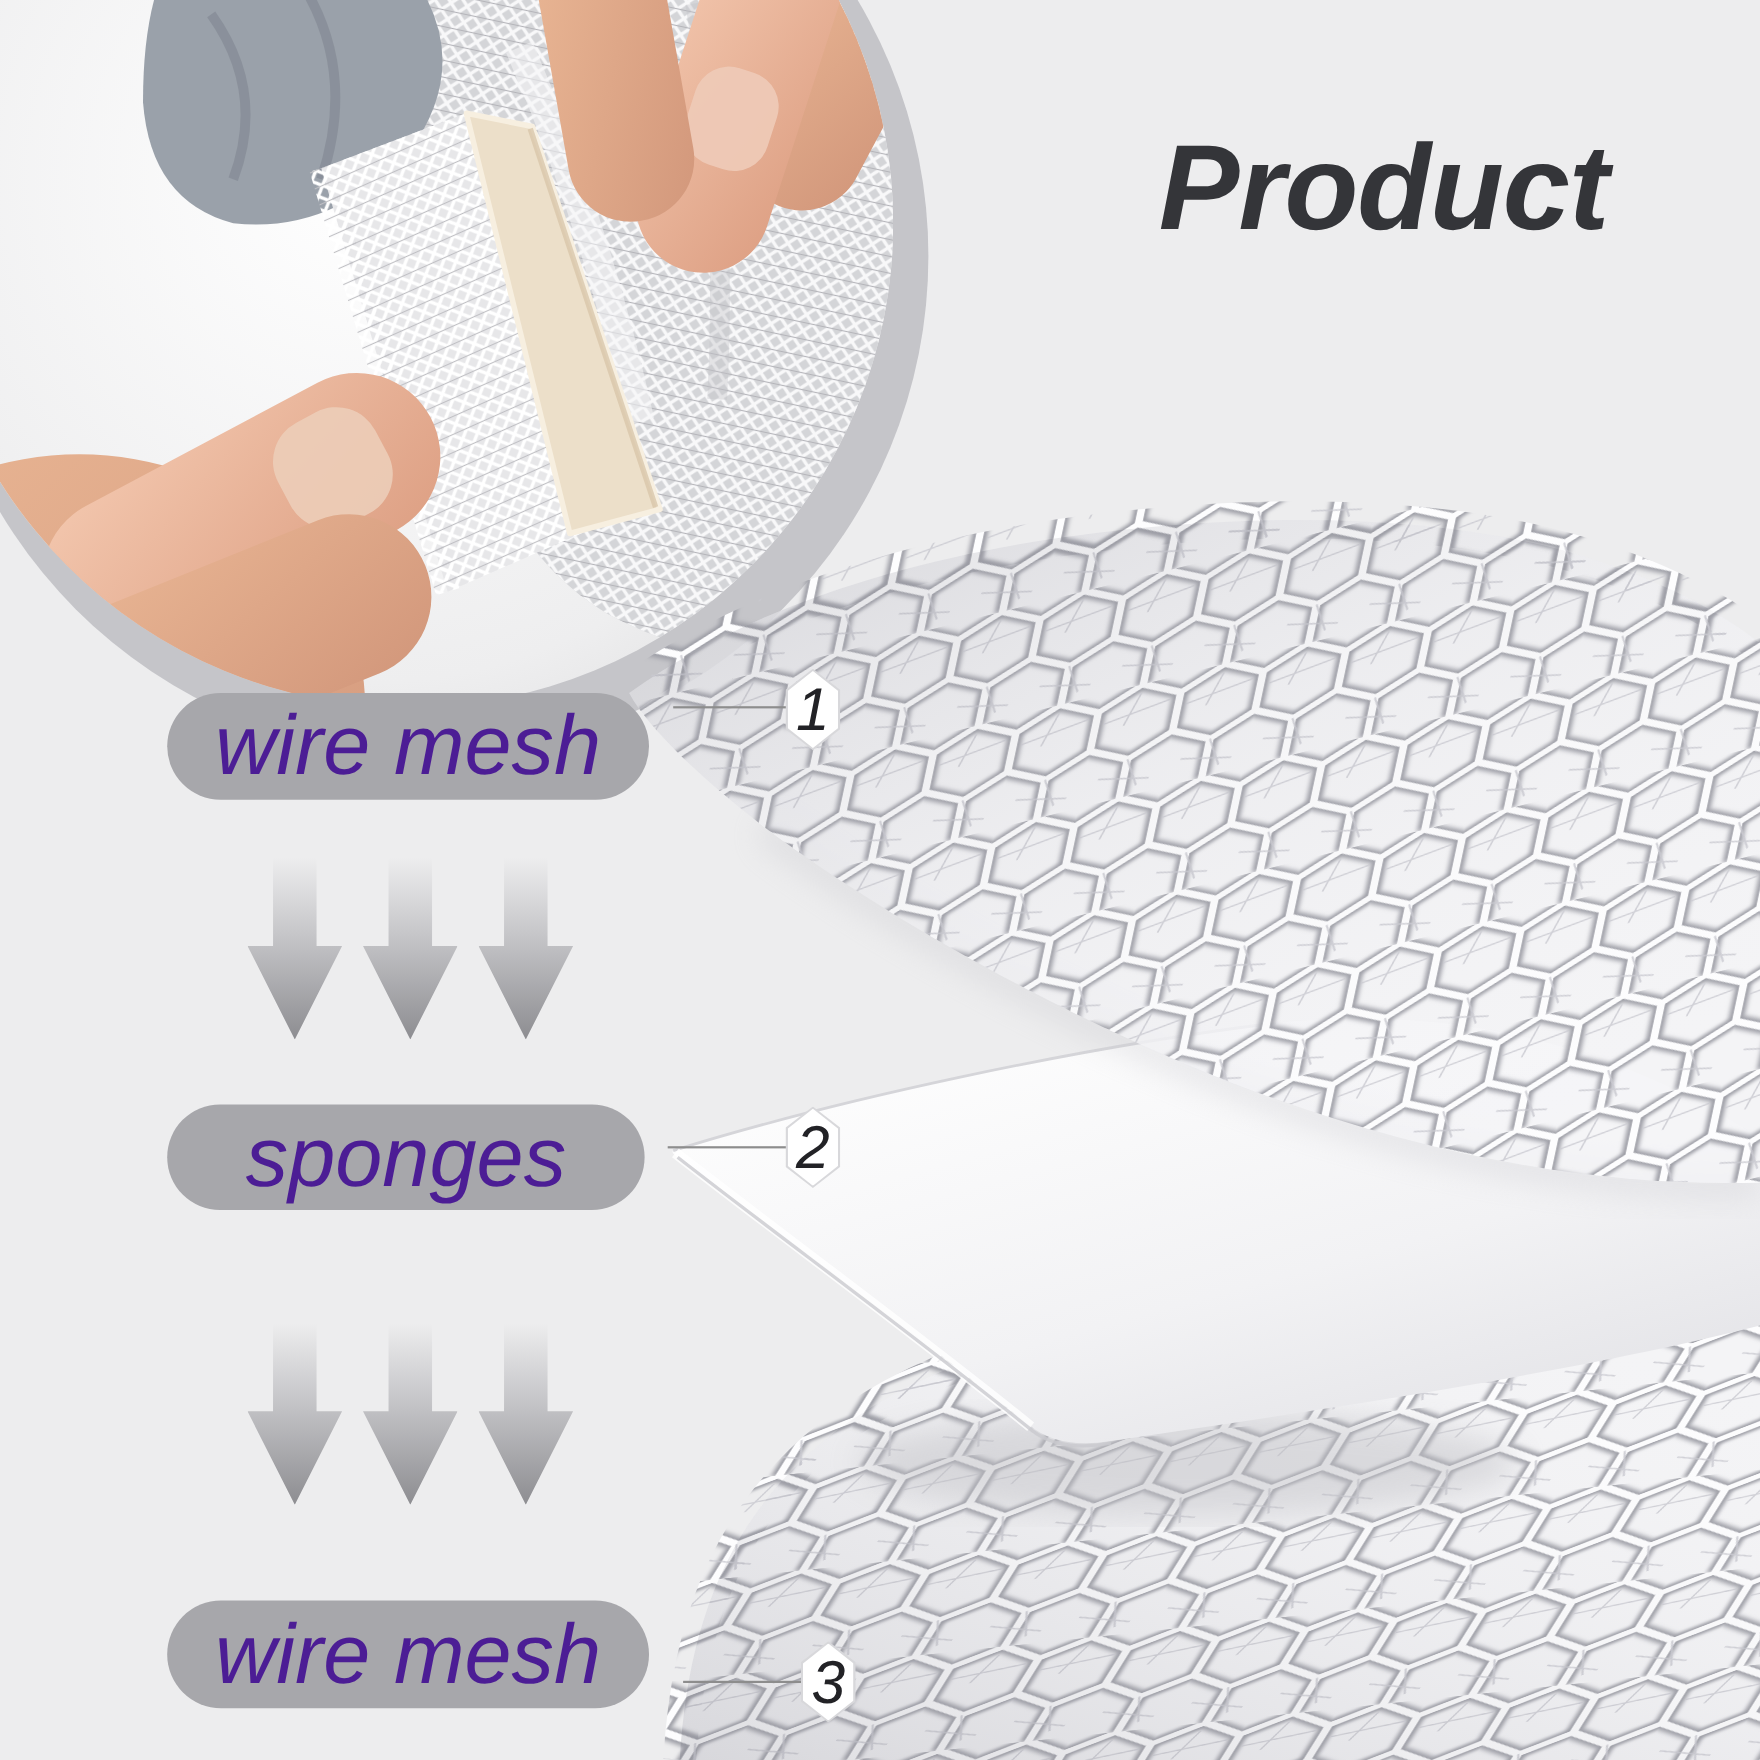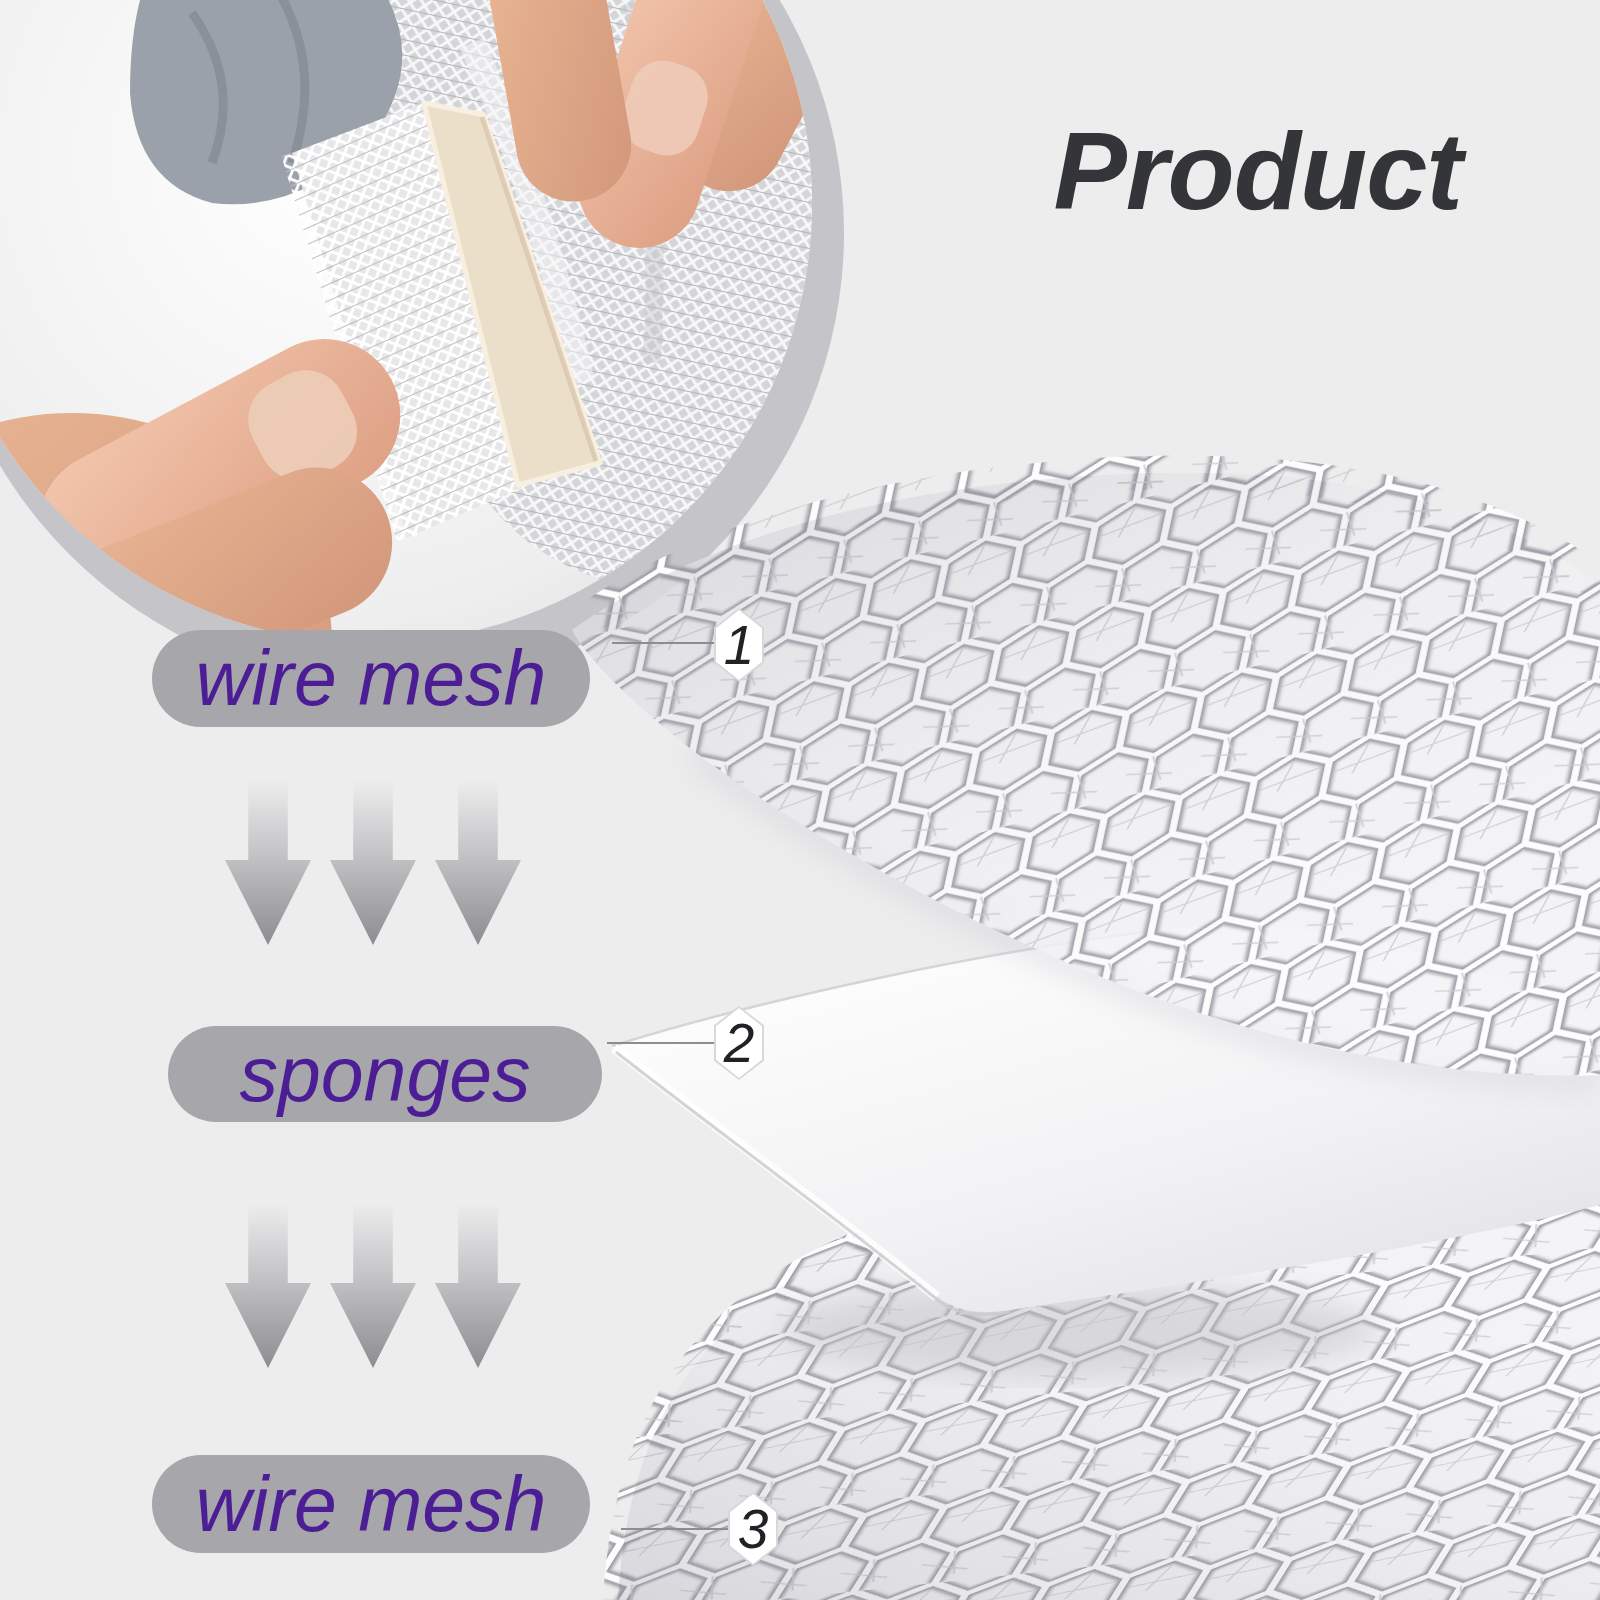--- a/index.html
+++ b/index.html
@@ -171,21 +171,21 @@
   <div class="pill" style="left:152px;top:630px;width:438px;height:97px;font-size:77px;">
     <span>wire mesh</span>
   </div>
 
   <div class="arrow-group" style="left:225px;top:780px;">
     <div class="arrow"></div>
     <div class="arrow"></div>
     <div class="arrow"></div>
   </div>
 
-  <div class="pill" style="left:168px;top:1004px;width:434px;height:96px;font-size:77px;margin-top:22px;">
+  <div class="pill" style="left:152px;top:1004px;width:434px;height:96px;font-size:77px;">
     <span>sponges</span>
   </div>
 
   <div class="arrow-group" style="left:225px;top:1203px;">
     <div class="arrow"></div>
     <div class="arrow"></div>
     <div class="arrow"></div>
   </div>
 
   <div class="pill" style="left:152px;top:1455px;width:438px;height:98px;font-size:77px;">

